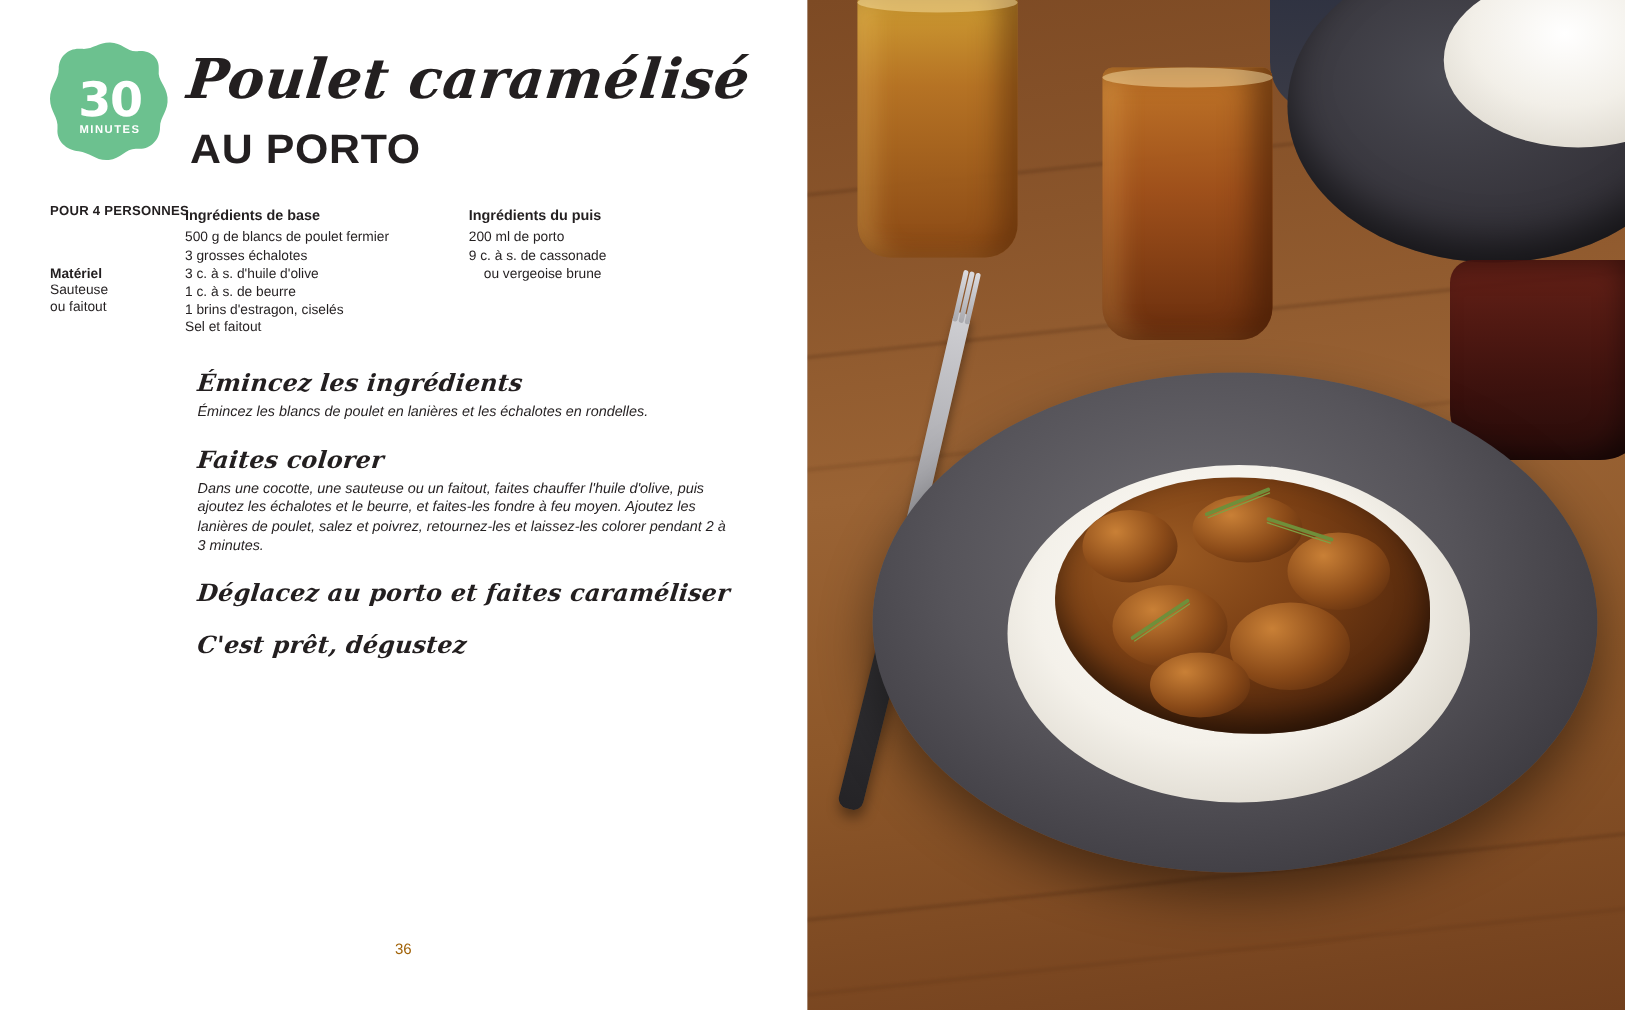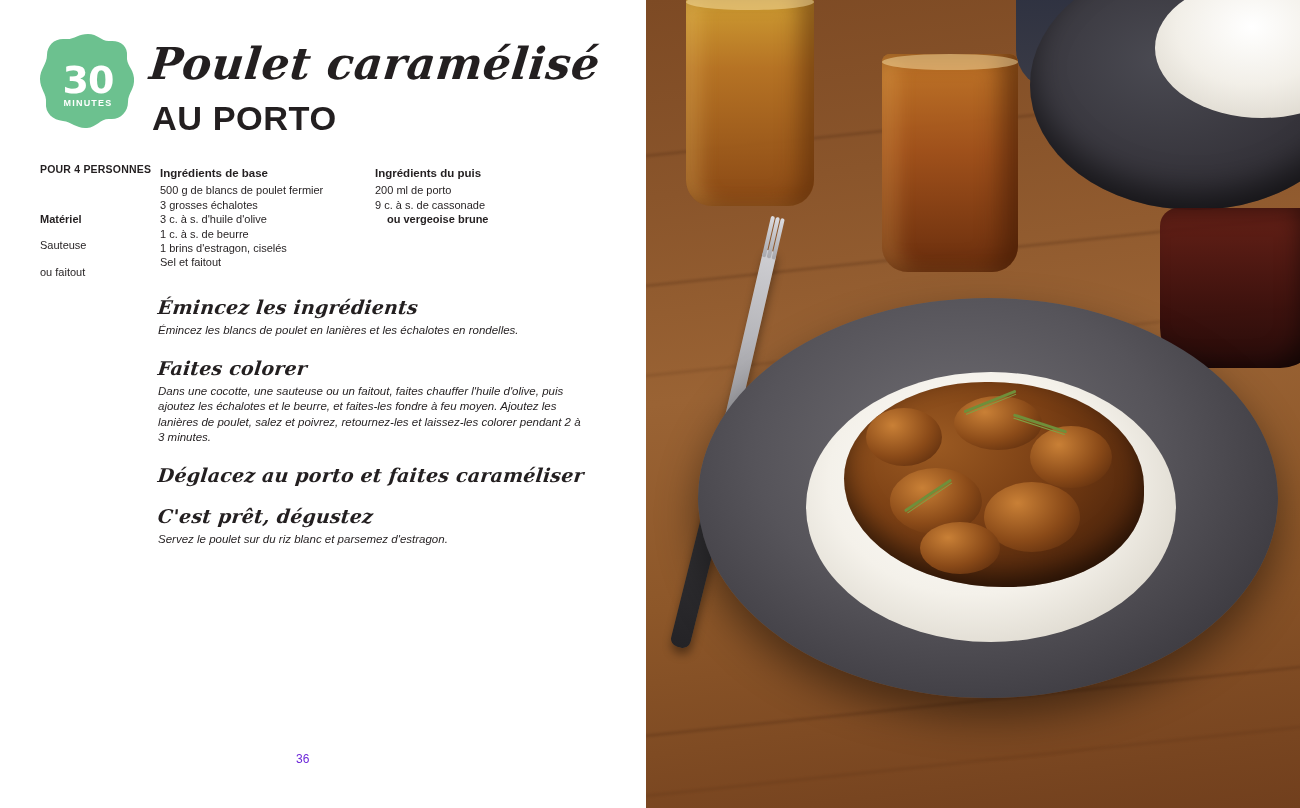--- a/index.html
+++ b/index.html
@@ -101,38 +101,37 @@
     white-space: nowrap;
   }
   .meta-mat-label {
     margin-top: 38px;
     font-size: 11px;
     font-weight: bold;
   }
   .meta-mat-line {
     font-size: 11px;
     line-height: 14px;
-    margin-top: 13px;
   }
 
   
   .ing-col {
     position: absolute;
     font-size: 11px;
     line-height: 14.4px;
   }
-  .ing-col.base { left: 160px; top: 166px; width: 200px; }
+  .ing-col.base { left: 148px; top: 166px; width: 200px; }
   .ing-col.world { left: 375px; top: 166px; width: 200px; }
   .ing-head {
     font-weight: bold;
     font-size: 11.5px;
     margin-bottom: 3px;
   }
   .ing-line { white-space: nowrap; }
-  .ing-line.indent { padding-left: 12px; font-weight: bold; }
+  .ing-line.indent { padding-left: 12px; }
 
   
   .steps {
     position: absolute;
     left: 158px; top: 296px;
     width: 430px;
   }
   .step { margin-bottom: 19px; }
   .step-title {
     font-family: "DejaVu Serif", serif;
@@ -147,23 +146,23 @@
   }
   .step-body {
     font-size: 11.5px;
     line-height: 15.2px;
     color: #231f20;
     font-style: italic;
   }
 
   .folio {
     position: absolute;
-    left: 296px; top: 752px;
+    left: 316px; top: 752px;
     font-size: 12px;
-    color: #6d28d9;
+    color: #a16207;
   }
 
   
   .right-page {
     position: absolute;
     left: 646px; top: 0;
     width: 654px; height: 808px;
     overflow: hidden;
     background: #6c3f20;
   }
@@ -353,21 +352,20 @@
       </div>
       <div class="step">
         <div class="step-title">Faites colorer</div>
         <div class="step-body">Dans une cocotte, une sauteuse ou un faitout, faites chauffer l'huile d'olive, puis ajoutez les échalotes et le beurre, et faites-les fondre à feu moyen. Ajoutez les lanières de poulet, salez et poivrez, retournez-les et laissez-les colorer pendant 2 à 3 minutes.</div>
       </div>
       <div class="step">
         <div class="step-title">Déglacez au porto et faites caraméliser</div>
       </div>
       <div class="step">
         <div class="step-title">C'est prêt, dégustez</div>
-        <div class="step-body">Servez le poulet sur du riz blanc et parsemez d'estragon.</div>
       </div>
     </div>
 
     <div class="folio">36</div>
   </div>
 
   <div class="right-page">
     <div class="photo">
       <div class="grain" style="top:120px"></div>
       <div class="grain" style="top:250px"></div>

